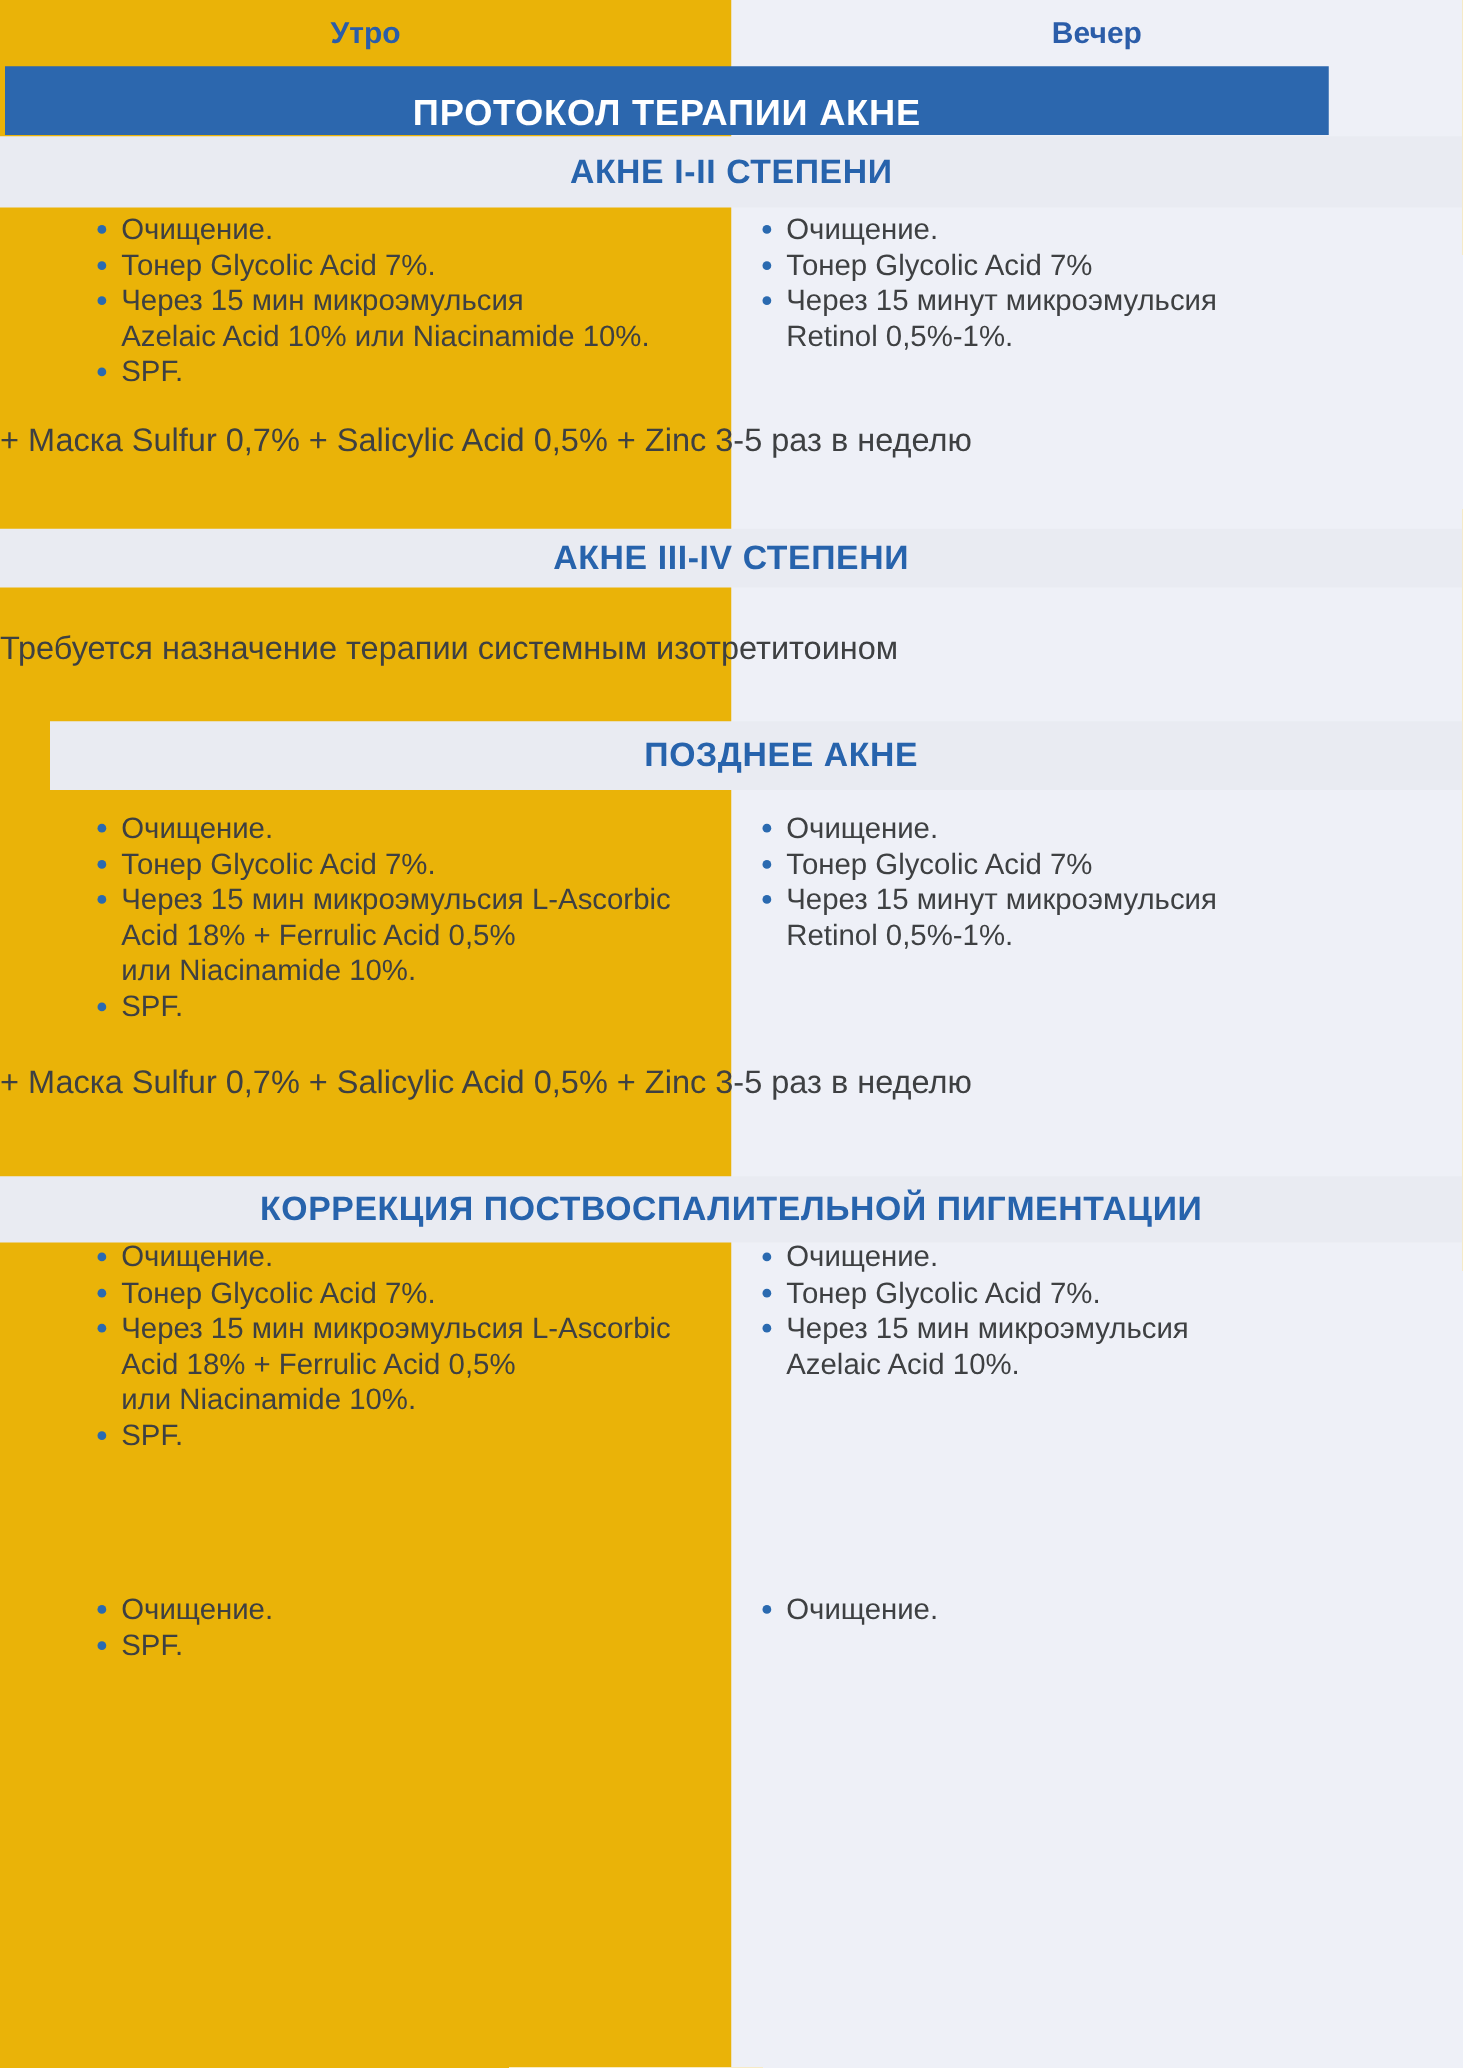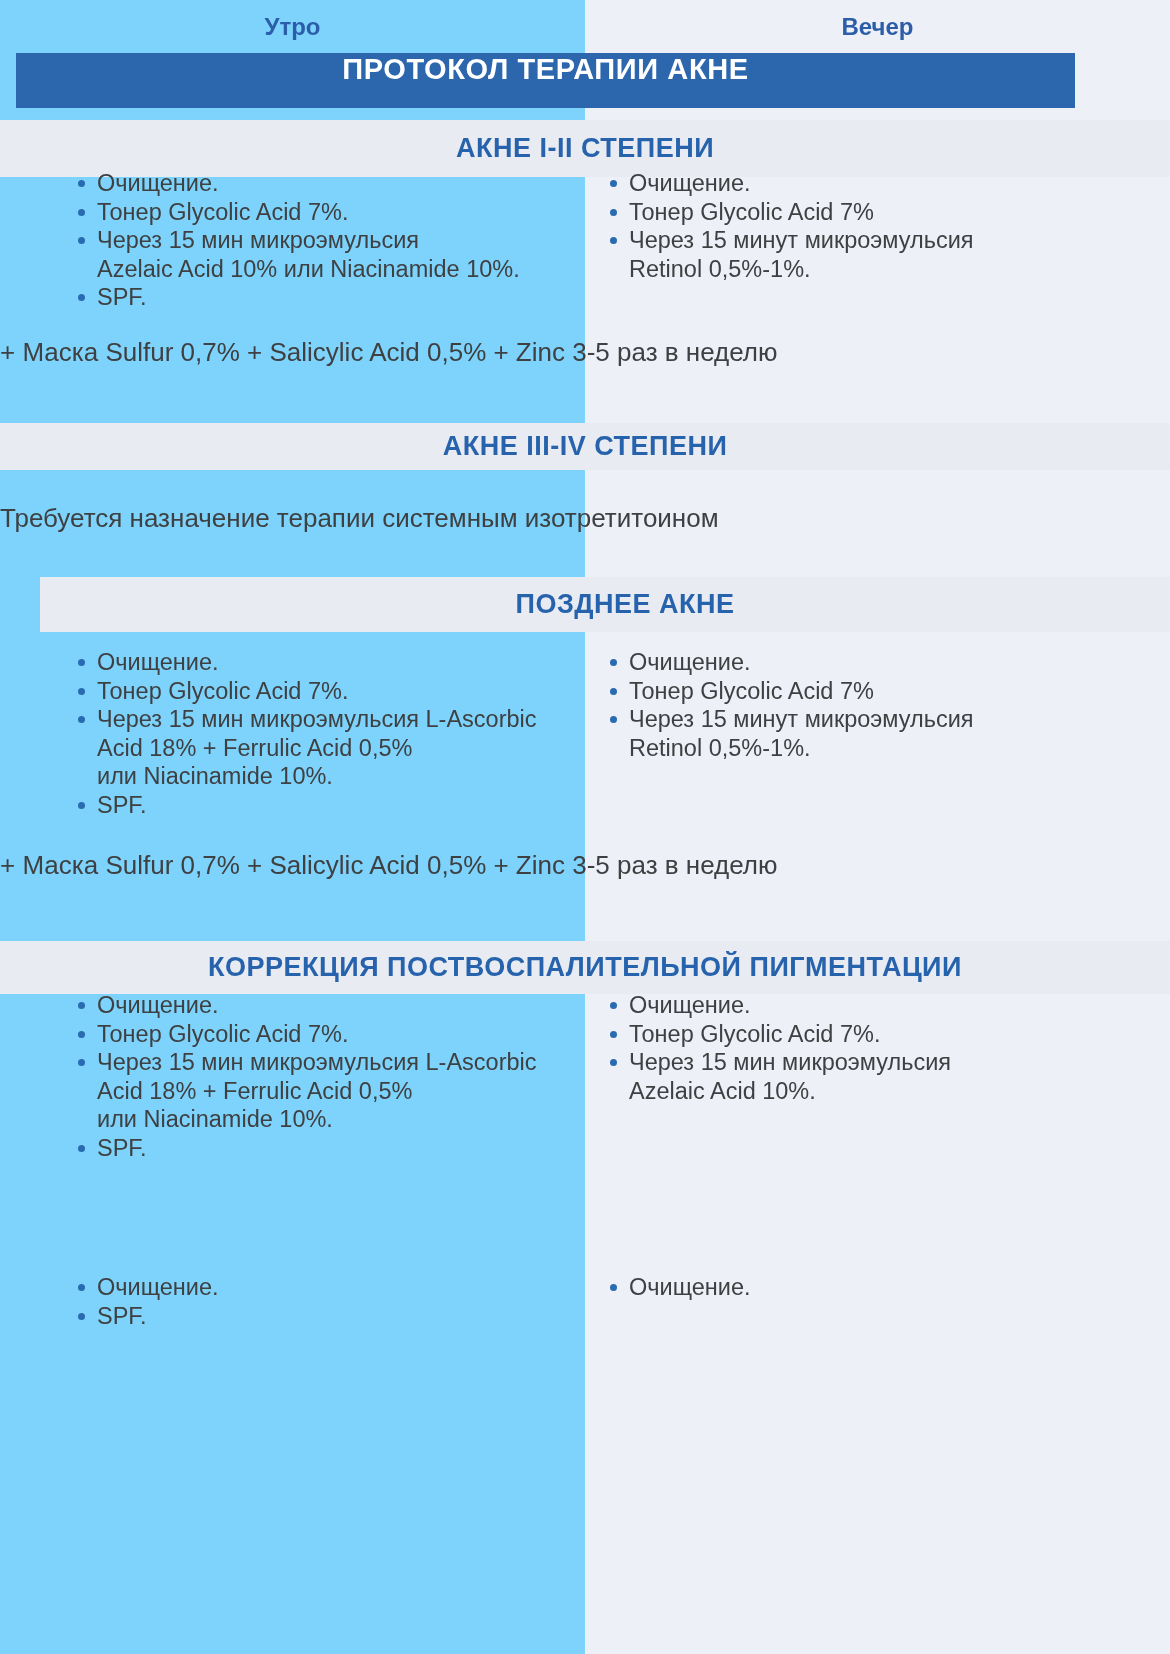--- a/index.html
+++ b/index.html
@@ -1,47 +1,47 @@
 <!DOCTYPE html>
 <html><head>
 <meta charset="utf-8">
 <style>
   * { margin: 0; padding: 0; box-sizing: border-box; }
   html, body { background: #ffffff; }
   .page {
     position: relative;
     width: 1170px;
     height: 1654px;
-    background: #7dd3fc;
+    background: #eab308;
     font-family: "Liberation Sans", sans-serif;
     overflow: hidden;
   }
   .abs { position: absolute; }
   .evening-shade {
     left: 585px; top: 0; width: 585px; height: 1654px;
     background: #eef0f7;
   }
   .col-head {
     top: 0; height: 53px; width: 585px;
     display: flex; align-items: center; justify-content: center;
     color: #2b5da9; font-size: 24px; font-weight: bold;
   }
   .banner {
-    left: 16px; top: 53px; width: 1059px; height: 55px;
+    left: 4px; top: 53px; width: 1059px; height: 55px;
     background: #2c67ae;
-    display: flex; align-items: flex-start; justify-content: center;
+    display: flex; align-items: flex-end; justify-content: center;
     color: #ffffff; font-size: 29px; font-weight: bold; letter-spacing: 0.6px;
   }
   .band {
     left: 0; width: 1170px;
     background: #e9ebf2;
     display: flex; align-items: center; justify-content: center;
     color: #2763ac; font-size: 27px; font-weight: bold; letter-spacing: 0.5px;
   }
-  .band-1 { top: 120px; height: 57px; }
+  .band-1 { top: 109px; height: 57px; }
   .band-2 { top: 423px; height: 47px; }
   .band-3 { top: 577px; height: 55px; margin-left: 40px; }
   .band-4 { top: 941px; height: 53px; }
   .band-5 { top: 1192px; height: 50px; }
   .list {
     list-style: none;
     font-size: 23.5px; line-height: 28.5px; color: #3e4042;
   }
   .list li { position: relative; padding-left: 19px; }
   .list .txt { white-space: pre-line; }

